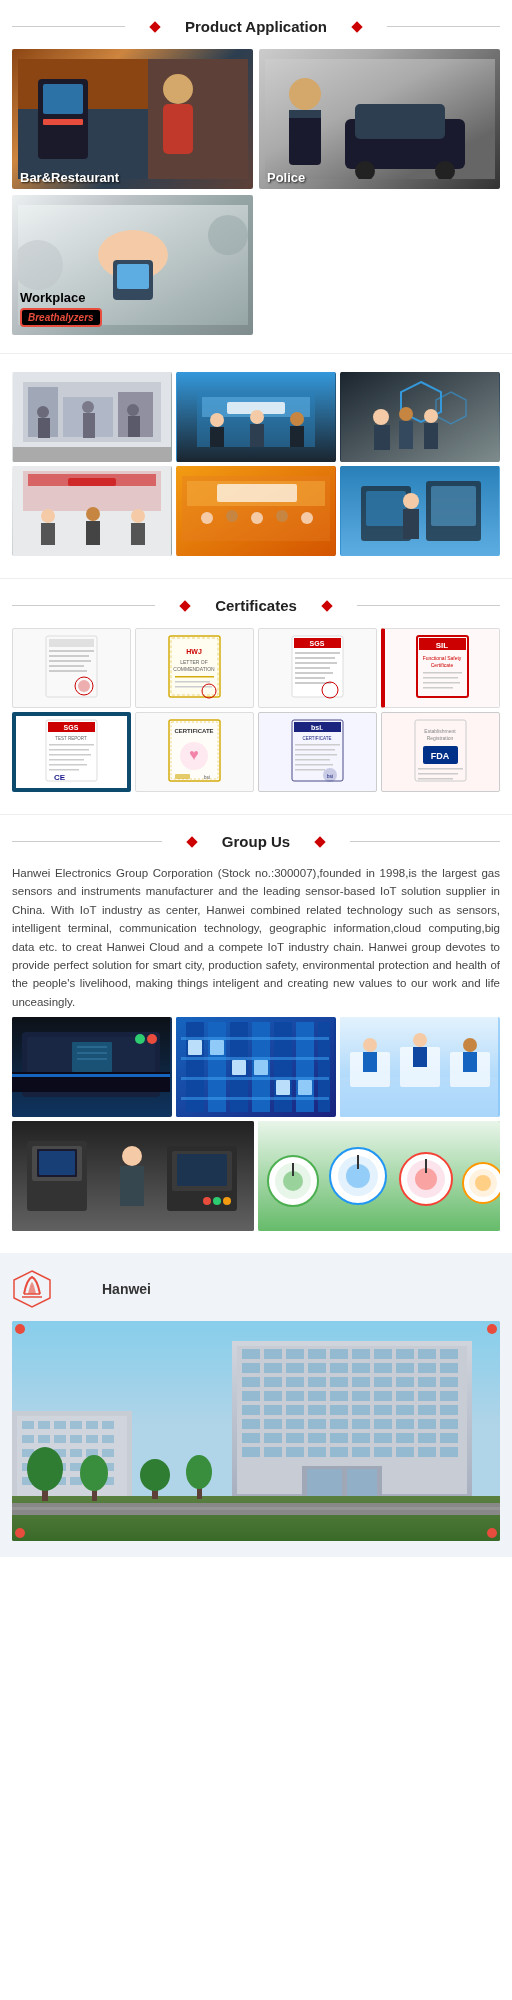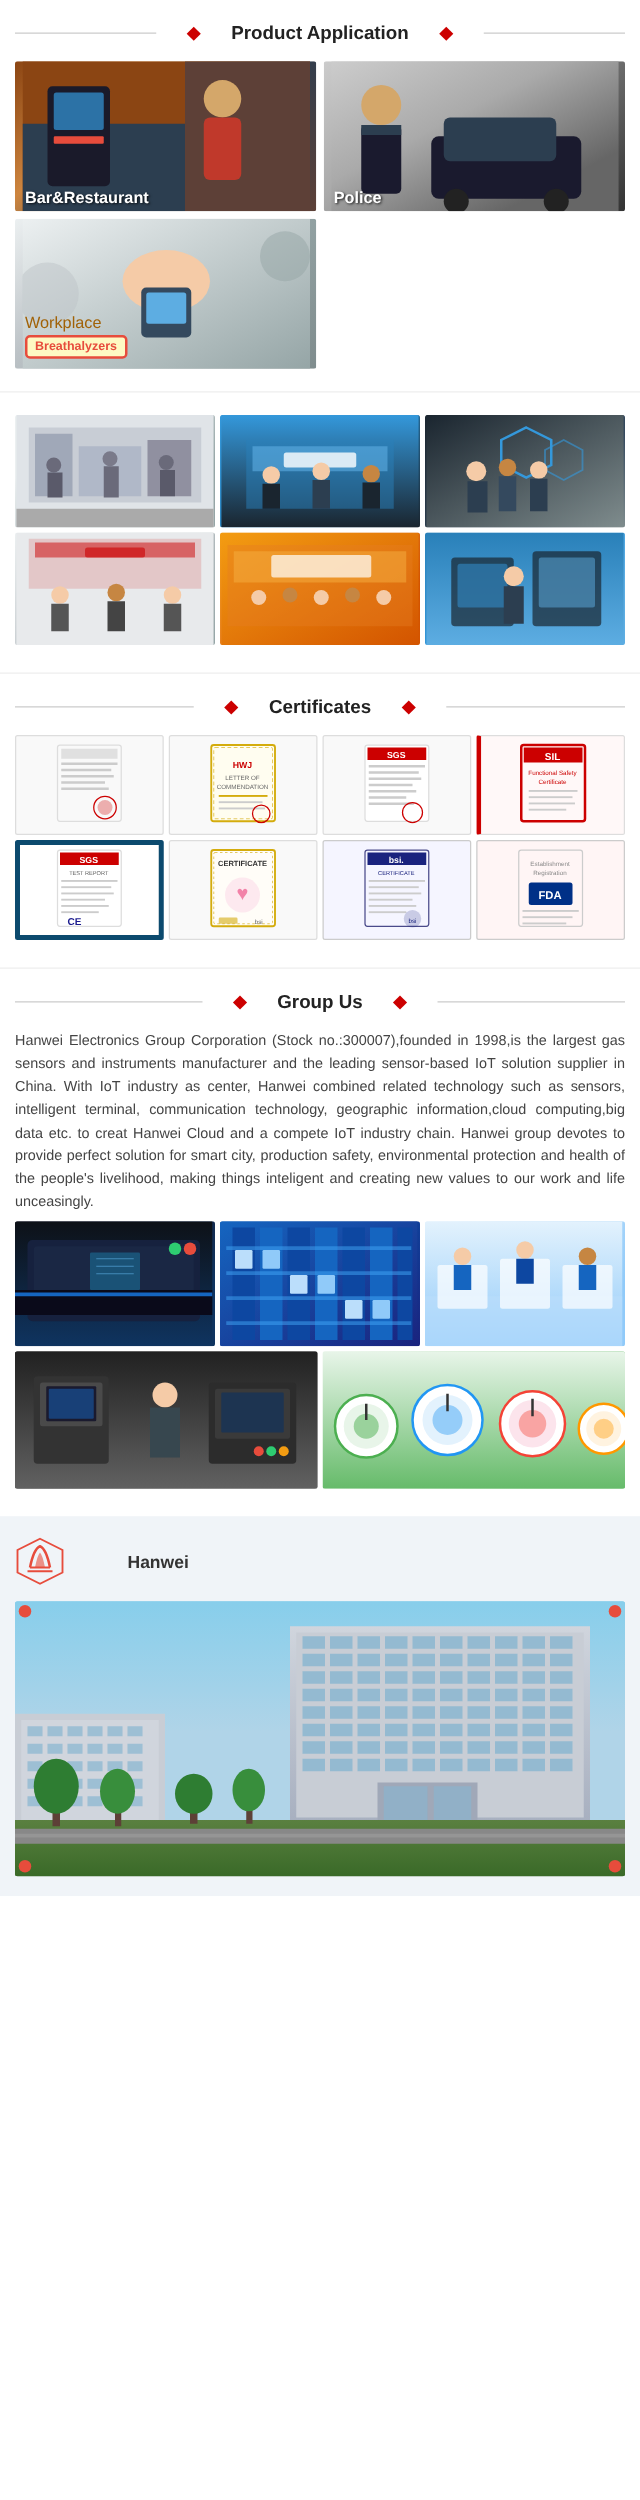--- a/index.html
+++ b/index.html
@@ -46,21 +46,21 @@
 
     
     .product-grid {
       display: grid;
       grid-template-columns: 1fr 1fr;
       gap: 6px;
     }
 
     .product-card {
       position: relative;
-      height: 120px;
+      height: 140px;
       overflow: hidden;
       border-radius: 2px;
     }
 
     .product-card .card-bg {
       width: 100%;
       height: 100%;
       display: flex;
       align-items: center;
       justify-content: center;
@@ -94,27 +94,28 @@
       left: 8px;
       color: #2c3e50;
       font-size: 12px;
       font-weight: bold;
     }
 
     .breathalyzer-badge {
       position: absolute;
       bottom: 8px;
       left: 8px;
-      background: #fef9c3;
+      background: #000000;
       border: 2px solid #e74c3c;
       border-radius: 4px;
       padding: 2px 6px;
       color: #e74c3c;
       font-size: 10px;
       font-weight: bold;
+      font-style: italic;
     }
 
     
     .photo-grid-3 {
       display: grid;
       grid-template-columns: 1fr 1fr 1fr;
       gap: 4px;
       margin-bottom: 4px;
     }
 
@@ -348,21 +349,21 @@
           <rect x="0" y="0" width="230" height="120" fill="url(#wpgrad)"></rect>
 
           <ellipse cx="115" cy="50" rx="35" ry="25" fill="#f5cba7"></ellipse>
           <rect x="95" y="55" width="40" height="40" rx="4" fill="#34495e"></rect>
           <rect x="99" y="59" width="32" height="25" rx="2" fill="#5dade2"></rect>
 
           <circle cx="20" cy="60" r="25" fill="#bdc3c7" opacity="0.5"></circle>
           <circle cx="210" cy="30" r="20" fill="#95a5a6" opacity="0.5"></circle>
         </svg>
       </div>
-      <div class="workplace-label" style="color:#a16207; font-size:13px; font-weight:normal;">Workplace</div>
+      <div class="workplace-label" style="color:#000000; font-size:13px; font-weight:bold;">Workplace</div>
       <div class="breathalyzer-badge">Breathalyzers</div>
     </div>
   </div>
 </div>
 
 <hr class="section-divider">
 
 <div class="section">
 
   <div class="photo-grid-3">

